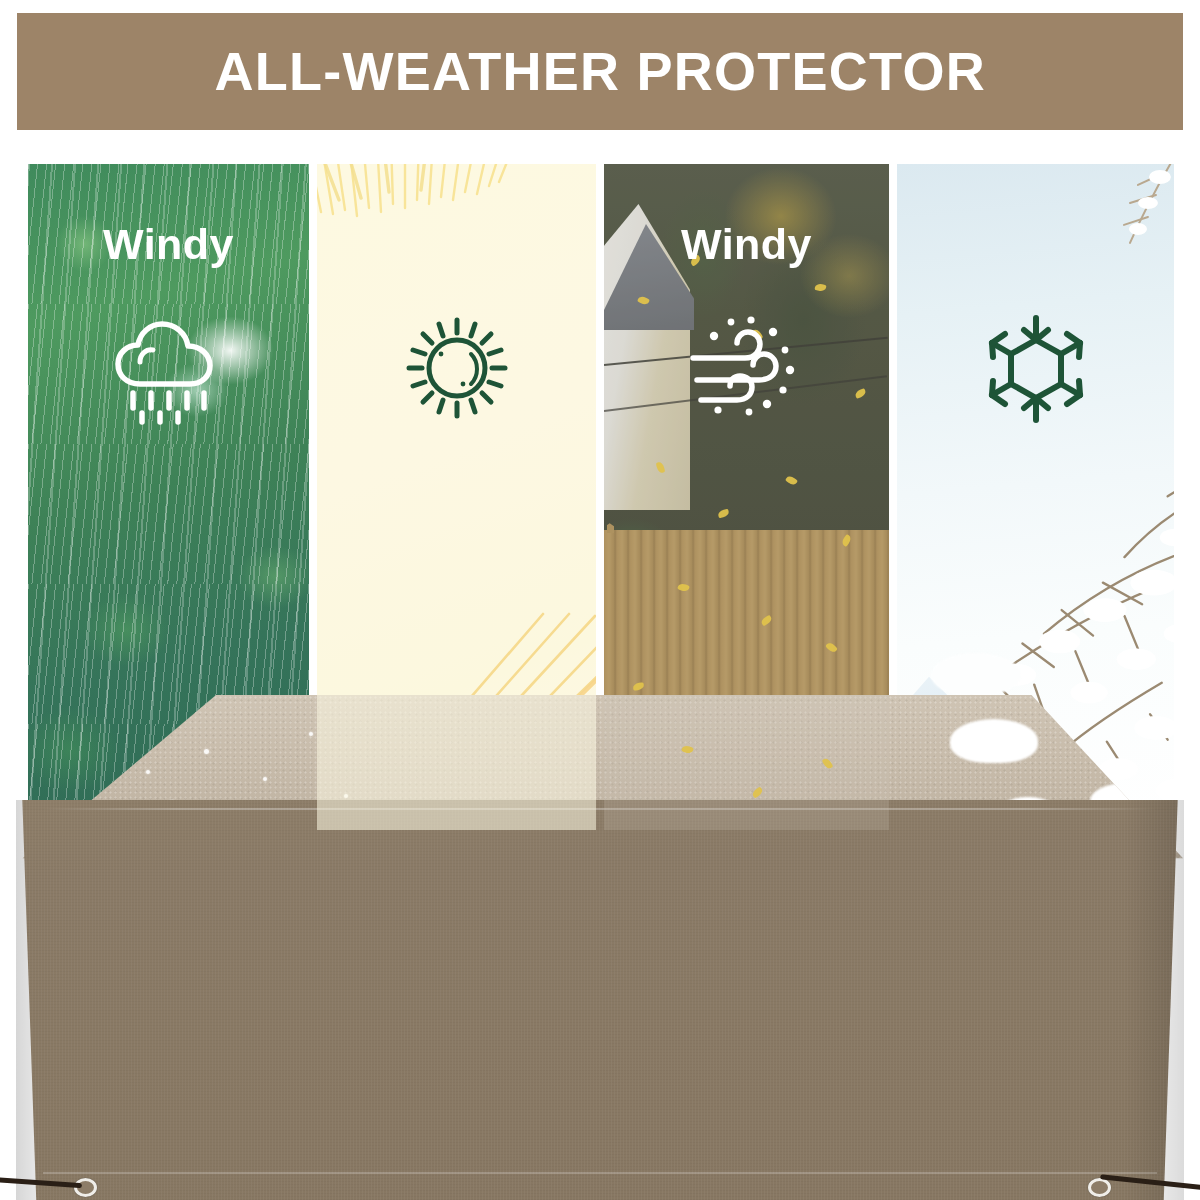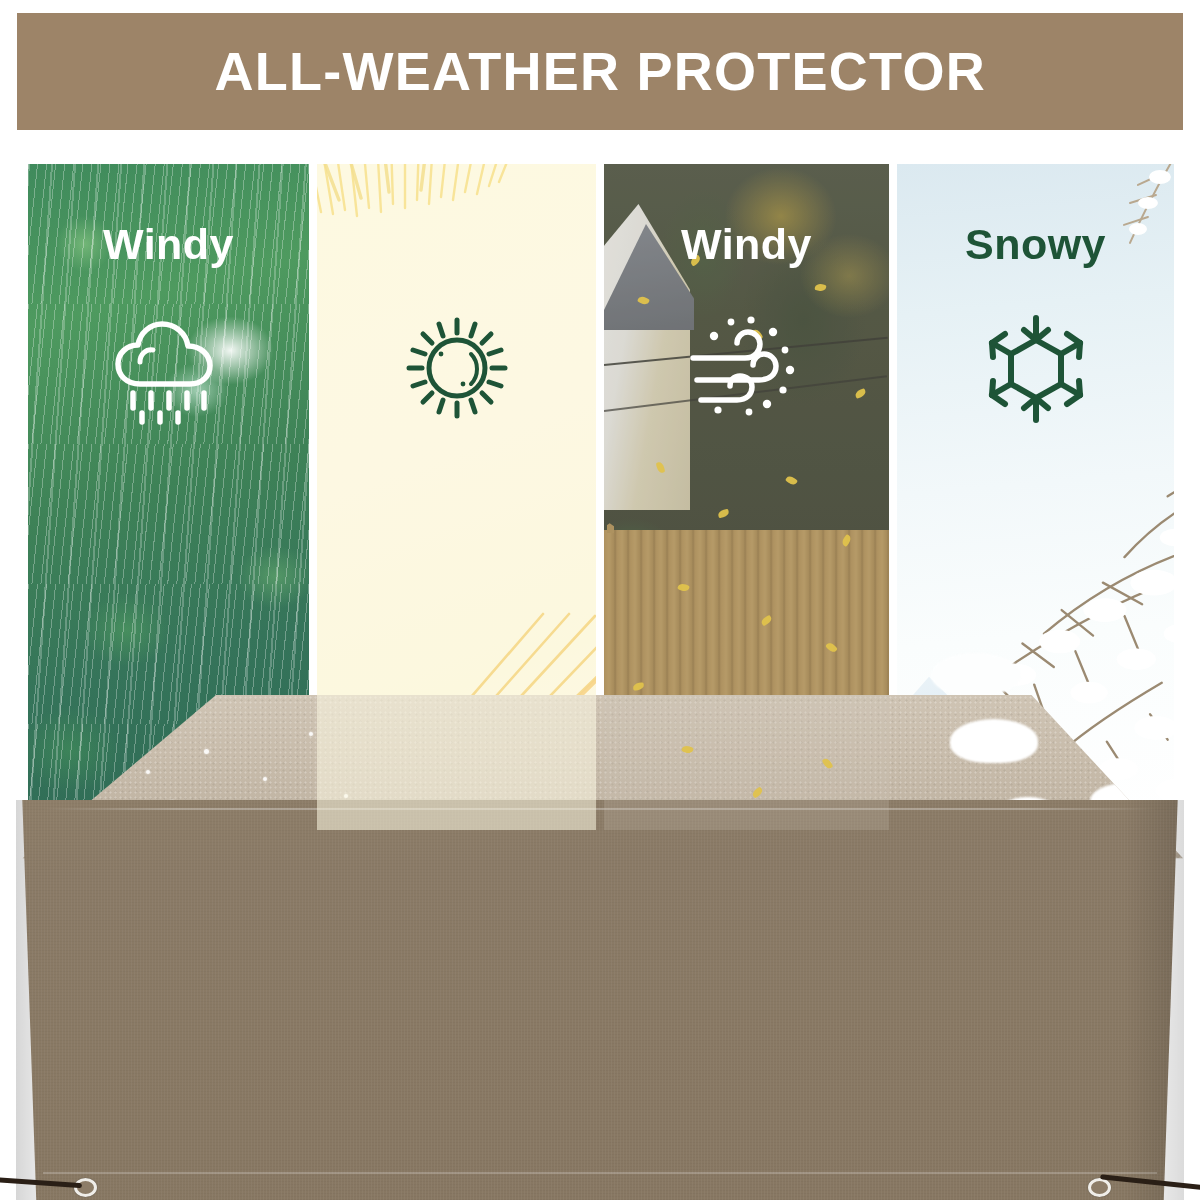--- a/index.html
+++ b/index.html
@@ -379,21 +379,20 @@
           <ellipse cx="226" cy="318" rx="20" ry="11"></ellipse>
           <ellipse cx="284" cy="82" rx="16" ry="9"></ellipse>
           <ellipse cx="290" cy="180" rx="18" ry="10"></ellipse>
           <ellipse cx="286" cy="340" rx="22" ry="12"></ellipse>
           <ellipse cx="190" cy="350" rx="20" ry="11"></ellipse>
         </g>
       </svg>
       <div class="snow-house"></div>
       <div class="snow-mound" style="left:-10px;bottom:8%;width:110px;height:54px;"></div>
       <div class="snow-mound" style="left:34px;bottom:20%;width:90px;height:44px;"></div>
-      <div class="panel-label label-dark">Snowy</div>
       <div class="panel-icon">
         <svg width="106" height="110" viewBox="0 0 106 110" fill="none">
           <g stroke="#1e5437" stroke-width="6" stroke-linecap="round" fill="none">
 
             <path d="M53 26 L78 40 L78 70 L53 84 L28 70 L28 40 Z"></path>
 
             <line x1="53" y1="26" x2="53" y2="4"></line>
             <line x1="41" y1="16" x2="53" y2="26"></line>
             <line x1="65" y1="16" x2="53" y2="26"></line>
             <line x1="53" y1="84" x2="53" y2="106"></line>

